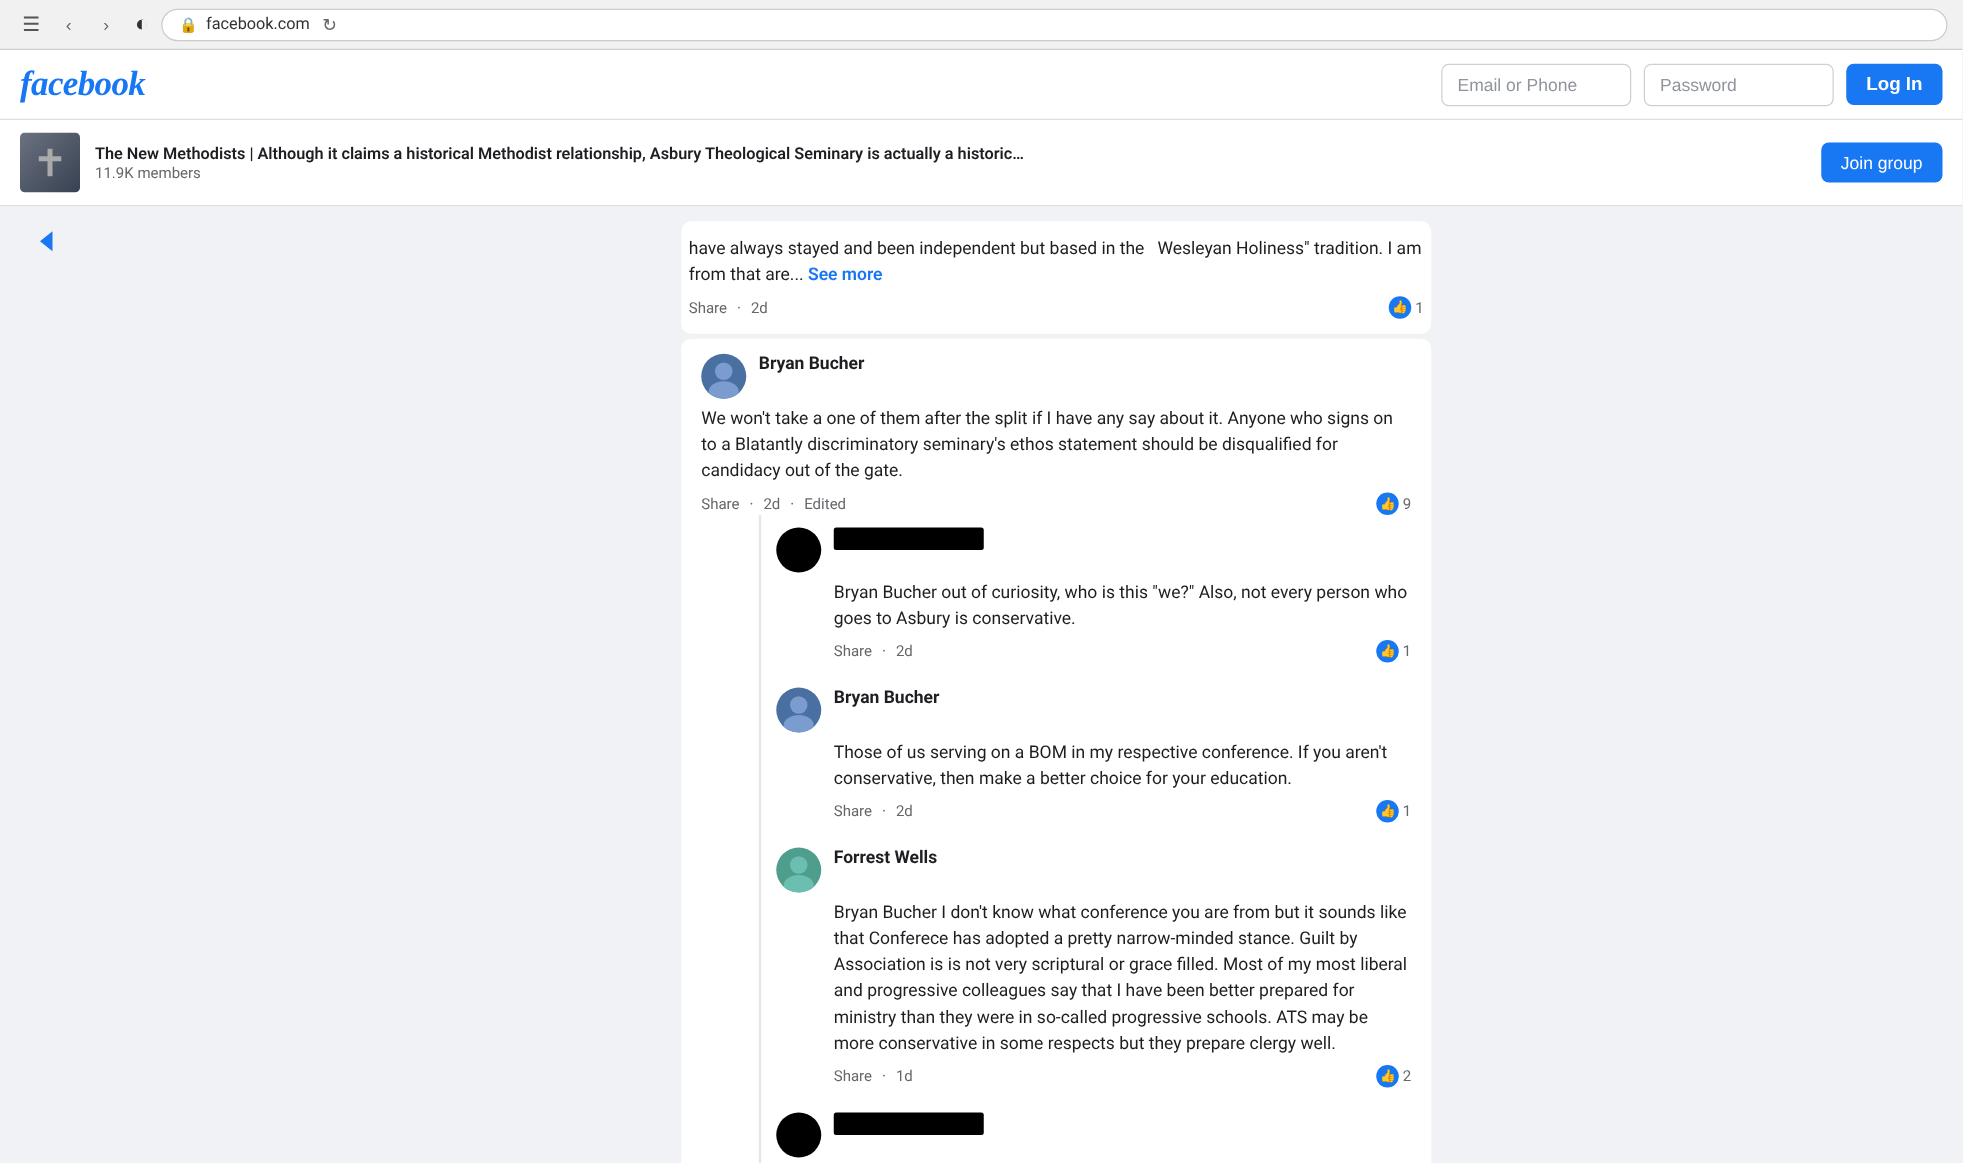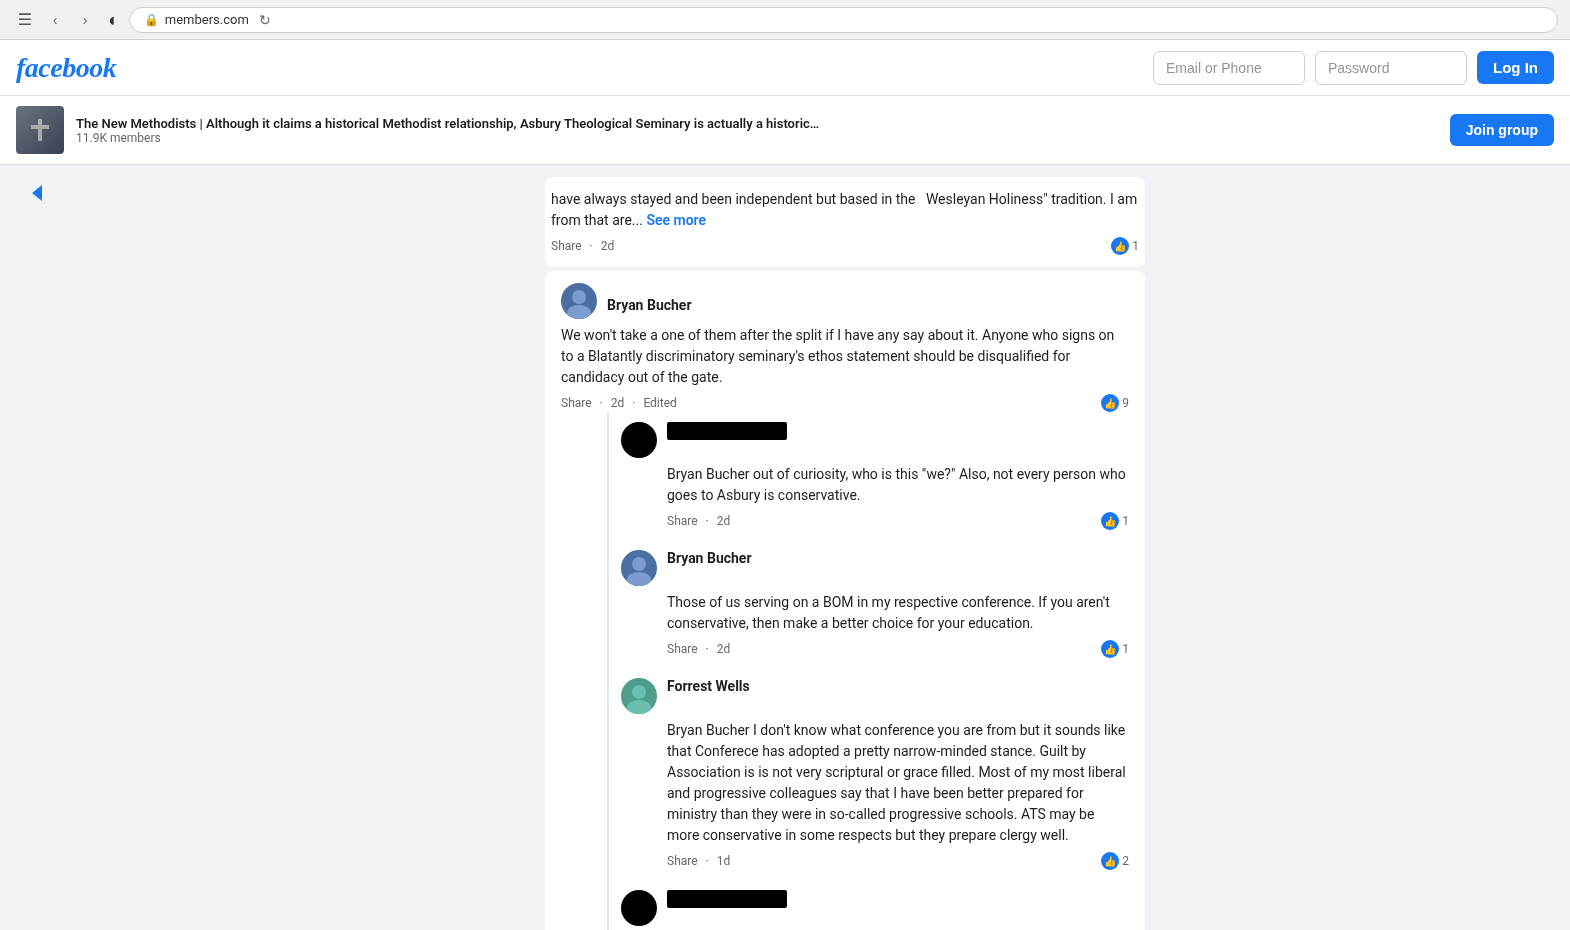--- a/index.html
+++ b/index.html
@@ -113,21 +113,21 @@
       max-width: 750px;
     }
     .group-members { font-size: 12px; color: #65676b; }
     .join-group-btn {
       background: #1877f2;
       color: white;
       border: none;
       border-radius: 6px;
       padding: 8px 16px;
       font-size: 14px;
-      font-weight: 700;
+      font-weight: 400;
       cursor: pointer;
       flex-shrink: 0;
     }
     .back-arrow {
       width: 0; height: 0;
       border-top: 8px solid transparent;
       border-bottom: 8px solid transparent;
       border-right: 10px solid #1877f2;
       cursor: pointer;
     }
@@ -144,21 +144,21 @@
       align-items: flex-start;
       gap: 10px;
       margin-bottom: 6px;
     }
     .avatar-circle {
       width: 36px; height: 36px; border-radius: 50%;
       background: #bcc0c4; flex-shrink: 0;
       display: flex; align-items: center; justify-content: center;
       overflow: hidden;
     }
-    .comment-author { font-weight: 700; font-size: 14px; color: #1c1e21; margin-top: 14px; }
+    .comment-author { font-weight: 700; font-size: 14px; color: #1c1e21; }
     .comment-text { font-size: 14px; color: #1c1e21; line-height: 1.5; margin-bottom: 6px; }
     .comment-actions {
       display: flex;
       align-items: center;
       gap: 8px;
       font-size: 12px;
       color: #65676b;
     }
     .action-link { color: #65676b; cursor: pointer; }
     .see-more { color: #1877f2; cursor: pointer; font-weight: 600; }
@@ -227,21 +227,21 @@
 
 <div class="browser-chrome">
   <div class="browser-nav-buttons">
     <button class="sidebar-toggle">☰</button>
     <button class="nav-btn">‹</button>
     <button class="nav-btn">›</button>
   </div>
   <span class="contrast-icon">◐</span>
   <div class="address-bar">
     <span class="lock-icon">🔒</span>
-    <span>members.com</span>
+    <span>facebook.com</span>
     <button class="refresh-btn">↻</button>
   </div>
 </div>
 
 <div class="page-wrapper">
 
   <div class="fb-navbar">
     <span class="fb-logo">facebook</span>
     <div class="fb-navbar-right">
       <input class="fb-input" type="text" placeholder="Email or Phone" style="">

